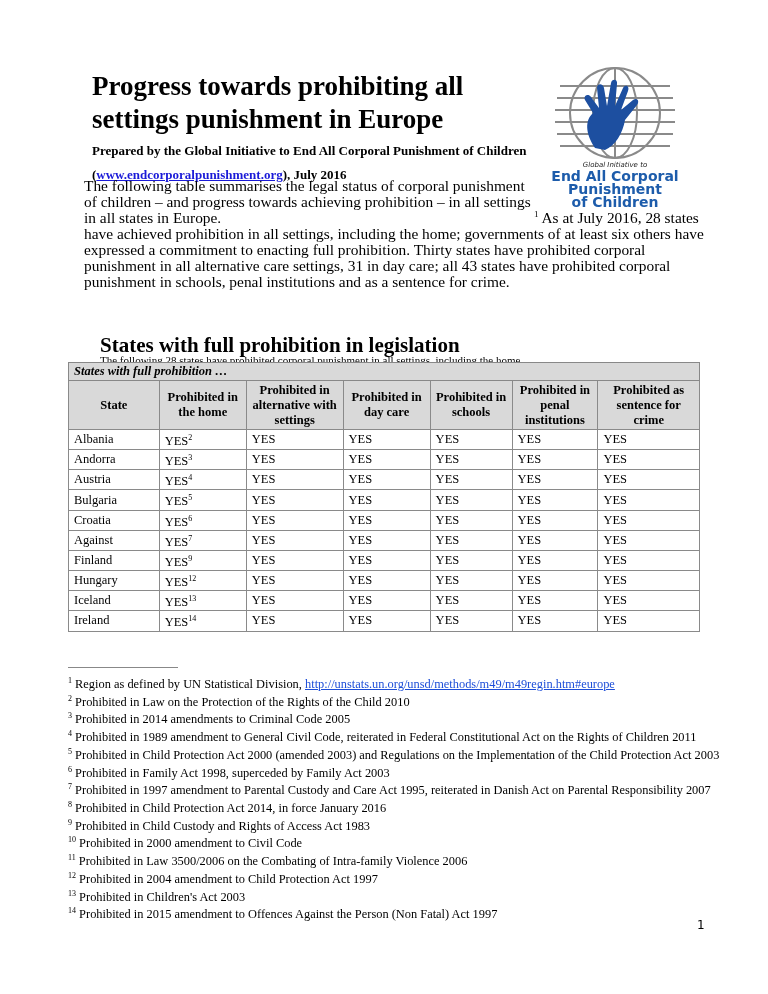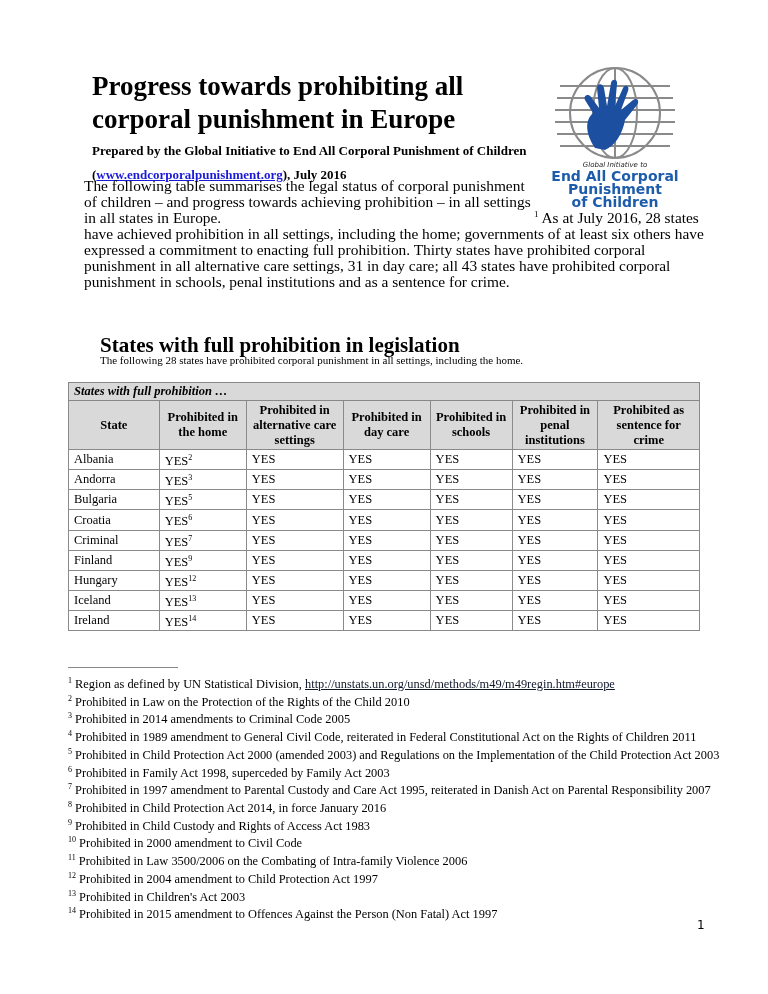--- a/index.html
+++ b/index.html
@@ -13,39 +13,39 @@
   .logo { position: absolute; left: 555px; top: 58px; width: 120px; height: 140px; }
   .logo-text { position: absolute; left: 545px; top: 160px; width: 140px; text-align: center;
                font-family: "DejaVu Sans", sans-serif; }
   .logo-small { font-size: 7px; font-style: italic; color: #222; line-height: 10px; }
   .logo-big { font-size: 14px; font-weight: bold; color: #1d5cab; line-height: 13px; }
   .intro { position: absolute; left: 84px; top: 178px; width: 620px;
            font-size: 15.4px; line-height: 16px; }
   .intro sup { font-size: 9px; }
   .h2 { position: absolute; left: 92px; top: 325px; font-size: 21px; font-weight: bold; margin: 8px; }
   .lead { position: absolute; left: 100px; top: 354px; font-size: 11px; }
-  table.main { position: absolute; left: 68px; top: 382px; width: 632px; border-collapse: collapse;
+  table.main { position: absolute; left: 68px; top: 362px; width: 632px; border-collapse: collapse;
                font-size: 12.5px; }
   table.main td, table.main th { border: 1px solid #8a8a8a; padding: 0 5px; height: 15.5px; line-height: 15px; }
   table.main .caption-row td { background: #d9d9d9; font-weight: bold; font-style: italic;
                                font-size: 12.5px; height: 17px; border: 1.5px solid #888; }
   table.main th { background: #d9d9d9; font-weight: bold; text-align: center; height: 48px;
                   line-height: 15px; font-size: 12.5px; }
   table.main td sup { font-size: 8px; }
   .fn-rule { position: absolute; left: 68px; top: 667px; width: 110px; border-top: 1.5px solid #888; }
   .footnotes { position: absolute; left: 68px; top: 674px; width: 660px; font-size: 12.4px; line-height: 13.6px; }
   .fn { margin: 0; }
   .fn sup { font-size: 8px; }
-  .fn a { color: #0f172a; text-decoration: underline; }
+  .fn a { color: #1d4ed8; text-decoration: underline; }
   .page-num { position: absolute; left: 697px; top: 918px; font-family: "DejaVu Sans", sans-serif; font-size: 12px; }
 </style>
 </head>
 <body>
 
-<h1 class="title">Progress towards prohibiting all corporal punishment in Europe</h1>
+<h1 class="title">Progress towards prohibiting all settings punishment in Europe</h1>
 
 <div class="subtitle">
   <span>Prepared by the Global Initiative to End All Corporal Punishment of Children (</span><a>www.endcorporalpunishment.org</a><span>), July 2016</span>
 </div>
 
 <svg class="logo" viewBox="0 0 120 140">
   <g fill="none" stroke="#8a8a8a" stroke-width="2">
     <circle cx="60" cy="55" r="45"></circle>
     <ellipse cx="60" cy="55" rx="22" ry="45"></ellipse>
     <line x1="60" y1="10" x2="60" y2="100"></line>
@@ -79,21 +79,21 @@
       <col style="width:71px">
       <col style="width:84px">
   </colgroup>
   <tbody>
       <tr class="caption-row">
         <td colspan="7">States with full prohibition …</td>
       </tr>
   <tr>
     <th>State</th>
     <th>Prohibited in the home</th>
-    <th>Prohibited in alternative care settings</th>
+    <th>Prohibited in alternative with settings</th>
     <th>Prohibited in day care</th>
     <th>Prohibited in schools</th>
     <th>Prohibited in penal institutions</th>
     <th>Prohibited as sentence for crime</th>
   </tr>
   </tbody>
     <tbody id="rows">
       <tr>
         <td><span>Albania</span></td>
         <td><span>YES</span><sup>2</sup></td>
@@ -106,39 +106,48 @@
       <tr>
         <td><span>Andorra</span></td>
         <td><span>YES</span><sup>3</sup></td>
         <td><span>YES</span></td>
         <td><span>YES</span></td>
         <td><span>YES</span></td>
         <td><span>YES</span></td>
         <td><span>YES</span></td>
       </tr>
       <tr>
+        <td><span>Austria</span></td>
+        <td><span>YES</span><sup>4</sup></td>
+        <td><span>YES</span></td>
+        <td><span>YES</span></td>
+        <td><span>YES</span></td>
+        <td><span>YES</span></td>
+        <td><span>YES</span></td>
+      </tr>
+      <tr>
         <td><span>Bulgaria</span></td>
         <td><span>YES</span><sup>5</sup></td>
         <td><span>YES</span></td>
         <td><span>YES</span></td>
         <td><span>YES</span></td>
         <td><span>YES</span></td>
         <td><span>YES</span></td>
       </tr>
       <tr>
         <td><span>Croatia</span></td>
         <td><span>YES</span><sup>6</sup></td>
         <td><span>YES</span></td>
         <td><span>YES</span></td>
         <td><span>YES</span></td>
         <td><span>YES</span></td>
         <td><span>YES</span></td>
       </tr>
       <tr>
-        <td><span>Criminal</span></td>
+        <td><span>Against</span></td>
         <td><span>YES</span><sup>7</sup></td>
         <td><span>YES</span></td>
         <td><span>YES</span></td>
         <td><span>YES</span></td>
         <td><span>YES</span></td>
         <td><span>YES</span></td>
       </tr>
       <tr>
         <td><span>Finland</span></td>
         <td><span>YES</span><sup>9</sup></td>

